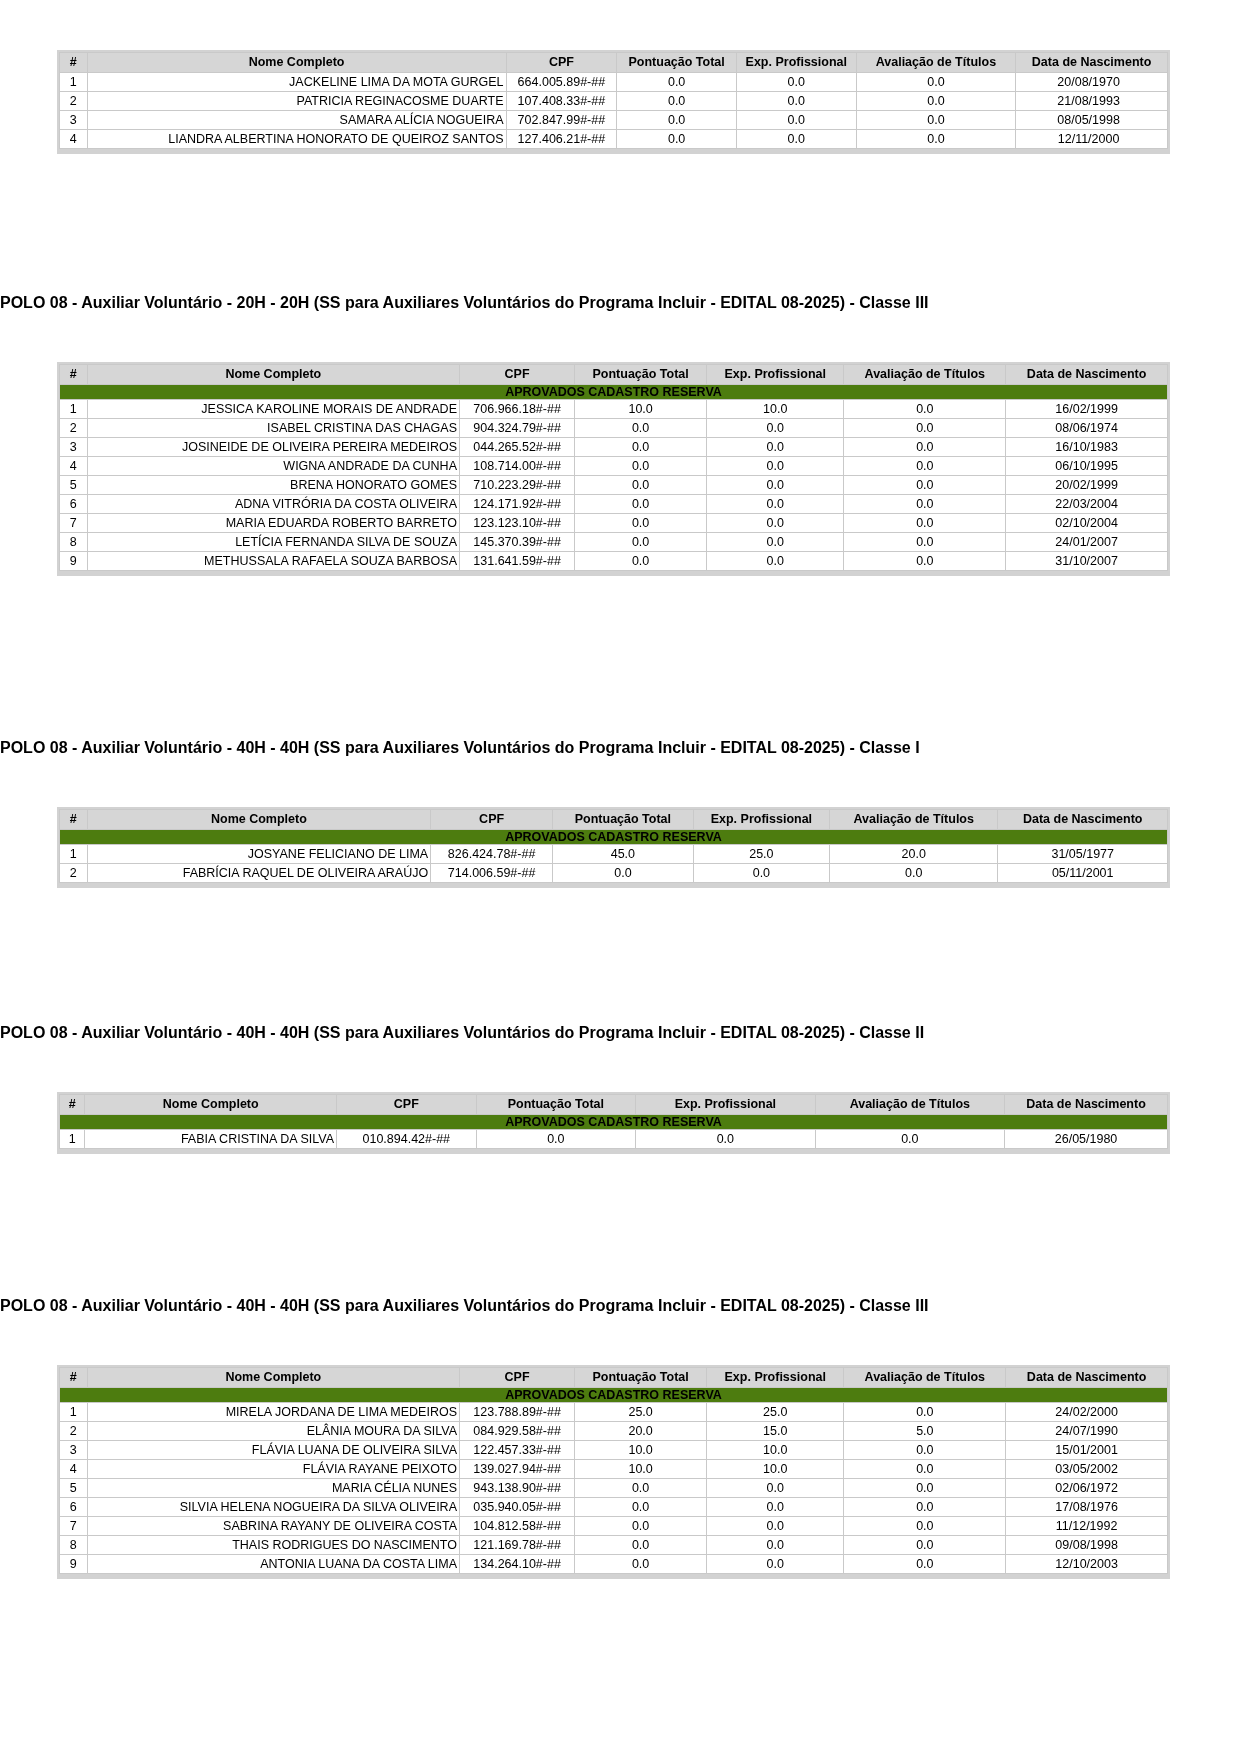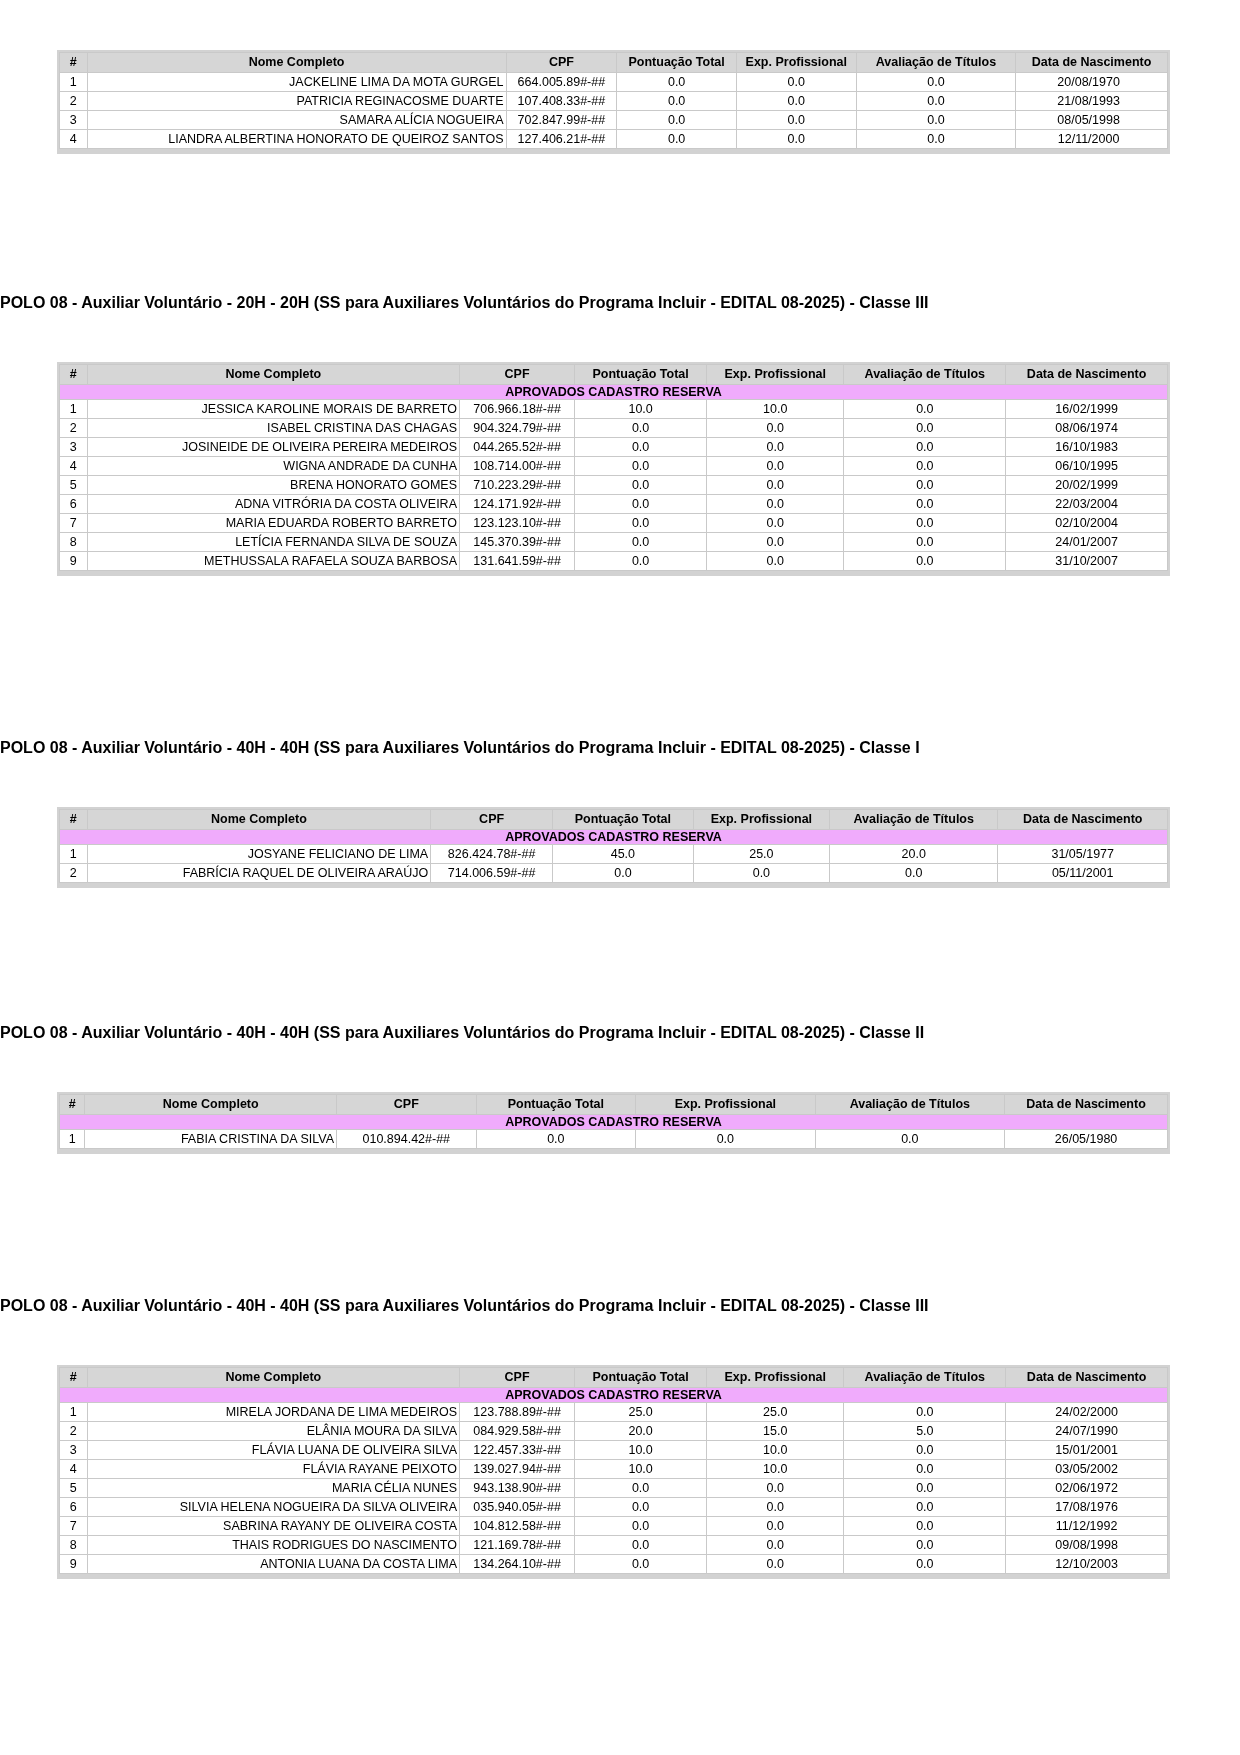--- a/index.html
+++ b/index.html
@@ -40,21 +40,21 @@
   }
   table.results th, table.results td{
     border:1px solid #c9c9c9;
     padding:0 2px;
     overflow:hidden;
     white-space:nowrap;
     line-height:1;
   }
   tr.head-row{height:20px;background:#d6d6d6;}
   tr.head-row th{font-weight:bold;text-align:center;font-size:12.5px;}
-  tr.sub-row{height:15px;background:#f0abfc;}
+  tr.sub-row{height:15px;background:#4d7c0f;}
   tr.sub-row td{font-weight:bold;text-align:center;}
   tbody tr.data-row{height:19px;background:#ffffff;}
   td.c0{text-align:center;}
   td.c1{text-align:right;padding-left:5px;}
   td.c2,td.c3,td.c4,td.c5,td.c6{text-align:center;}
   .date-right td.c6{text-align:center;padding-right:8px;}
 
   
   #tbl0{top:50px;}
   #title1{top:293px;}
@@ -152,21 +152,21 @@
             <th>Pontuação Total</th>
             <th>Exp. Profissional</th>
             <th>Avaliação de Títulos</th>
             <th>Data de Nascimento</th>
           </tr>
           <tr class="sub-row">
             <td colspan="7">APROVADOS CADASTRO RESERVA</td>
           </tr>
           <tr class="data-row">
             <td class="c0">1</td>
-            <td class="c1">JESSICA KAROLINE MORAIS DE BARRETO</td>
+            <td class="c1">JESSICA KAROLINE MORAIS DE ANDRADE</td>
             <td class="c2">706.966.18#-##</td>
             <td class="c3">10.0</td>
             <td class="c4">10.0</td>
             <td class="c5">0.0</td>
             <td class="c6">16/02/1999</td>
           </tr>
           <tr class="data-row">
             <td class="c0">2</td>
             <td class="c1">ISABEL CRISTINA DAS CHAGAS</td>
             <td class="c2">904.324.79#-##</td>

